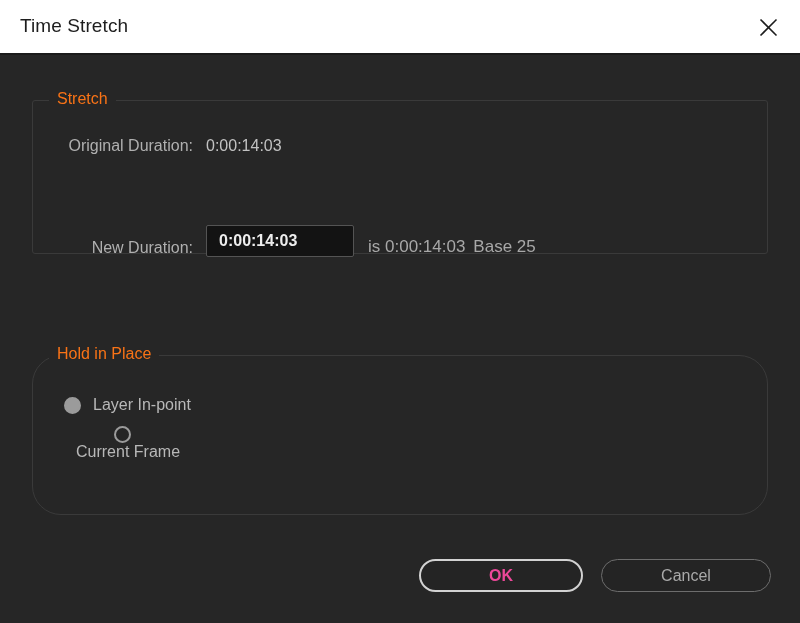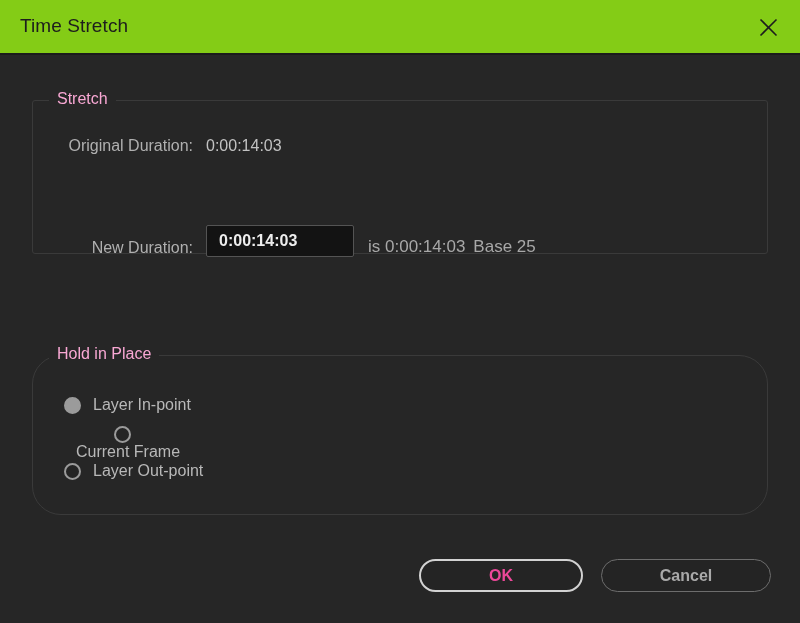--- a/index.html
+++ b/index.html
@@ -20,21 +20,21 @@
     height: 623px;
     background: #262626;
   }
 
   
   #titlebar {
     position: absolute;
     left: 0; top: 0;
     width: 800px;
     height: 55px;
-    background: #84cc16;
+    background: #ffffff;
     border-bottom: 2px solid #1b1b1b;
     box-sizing: border-box;
   }
   #title-text {
     position: absolute;
     left: 20px;
     top: 15px;
     font-size: 19px;
     color: #1d1d1d;
     letter-spacing: 0.1px;
@@ -65,21 +65,21 @@
     border: 1px solid #3a3a3a;
     border-radius: 3px;
     box-sizing: border-box;
   }
   .group-legend {
     position: absolute;
     top: -11px;
     left: 16px;
     padding: 0 8px;
     background: #262626;
-    color: #f9a8d4;
+    color: #f97316;
     font-size: 16px;
     white-space: nowrap;
   }
 
   #group-stretch {
     left: 32px;
     top: 45px;
     width: 736px;
     height: 154px;
   }
@@ -210,21 +210,20 @@
     border: 2px solid #d2d2d2;
     color: #ec4899;
     font-weight: bold;
   }
   #cancel-button {
     left: 601px;
     top: 504px;
     width: 170px;
     border: 1px solid #6d6d6d;
     color: #a9a9a9;
-    font-weight: bold;
   }
 </style>
 </head>
 <body>
 
 <div id="dialog">
 
   <div id="titlebar">
     <div id="title-text">Time Stretch</div>
     <div id="close-button">
@@ -260,22 +259,18 @@
     </div>
 
     <div id="radio-0" class="radio-row">
       <span class="radio-mark on"></span>
       <span class="radio-label">Layer In-point</span>
     </div>
     <div id="radio-1" class="radio-row">
       <span class="radio-mark off"></span>
       <span class="radio-label">Current Frame</span>
     </div>
-    <div id="radio-2" class="radio-row">
-      <span class="radio-mark off"></span>
-      <span class="radio-label">Layer Out-point</span>
-    </div>
 
     <div id="ok-button" class="pill-button">OK</div>
     <div id="cancel-button" class="pill-button">Cancel</div>
 
   </div>
 </div>
 
 </body></html>

